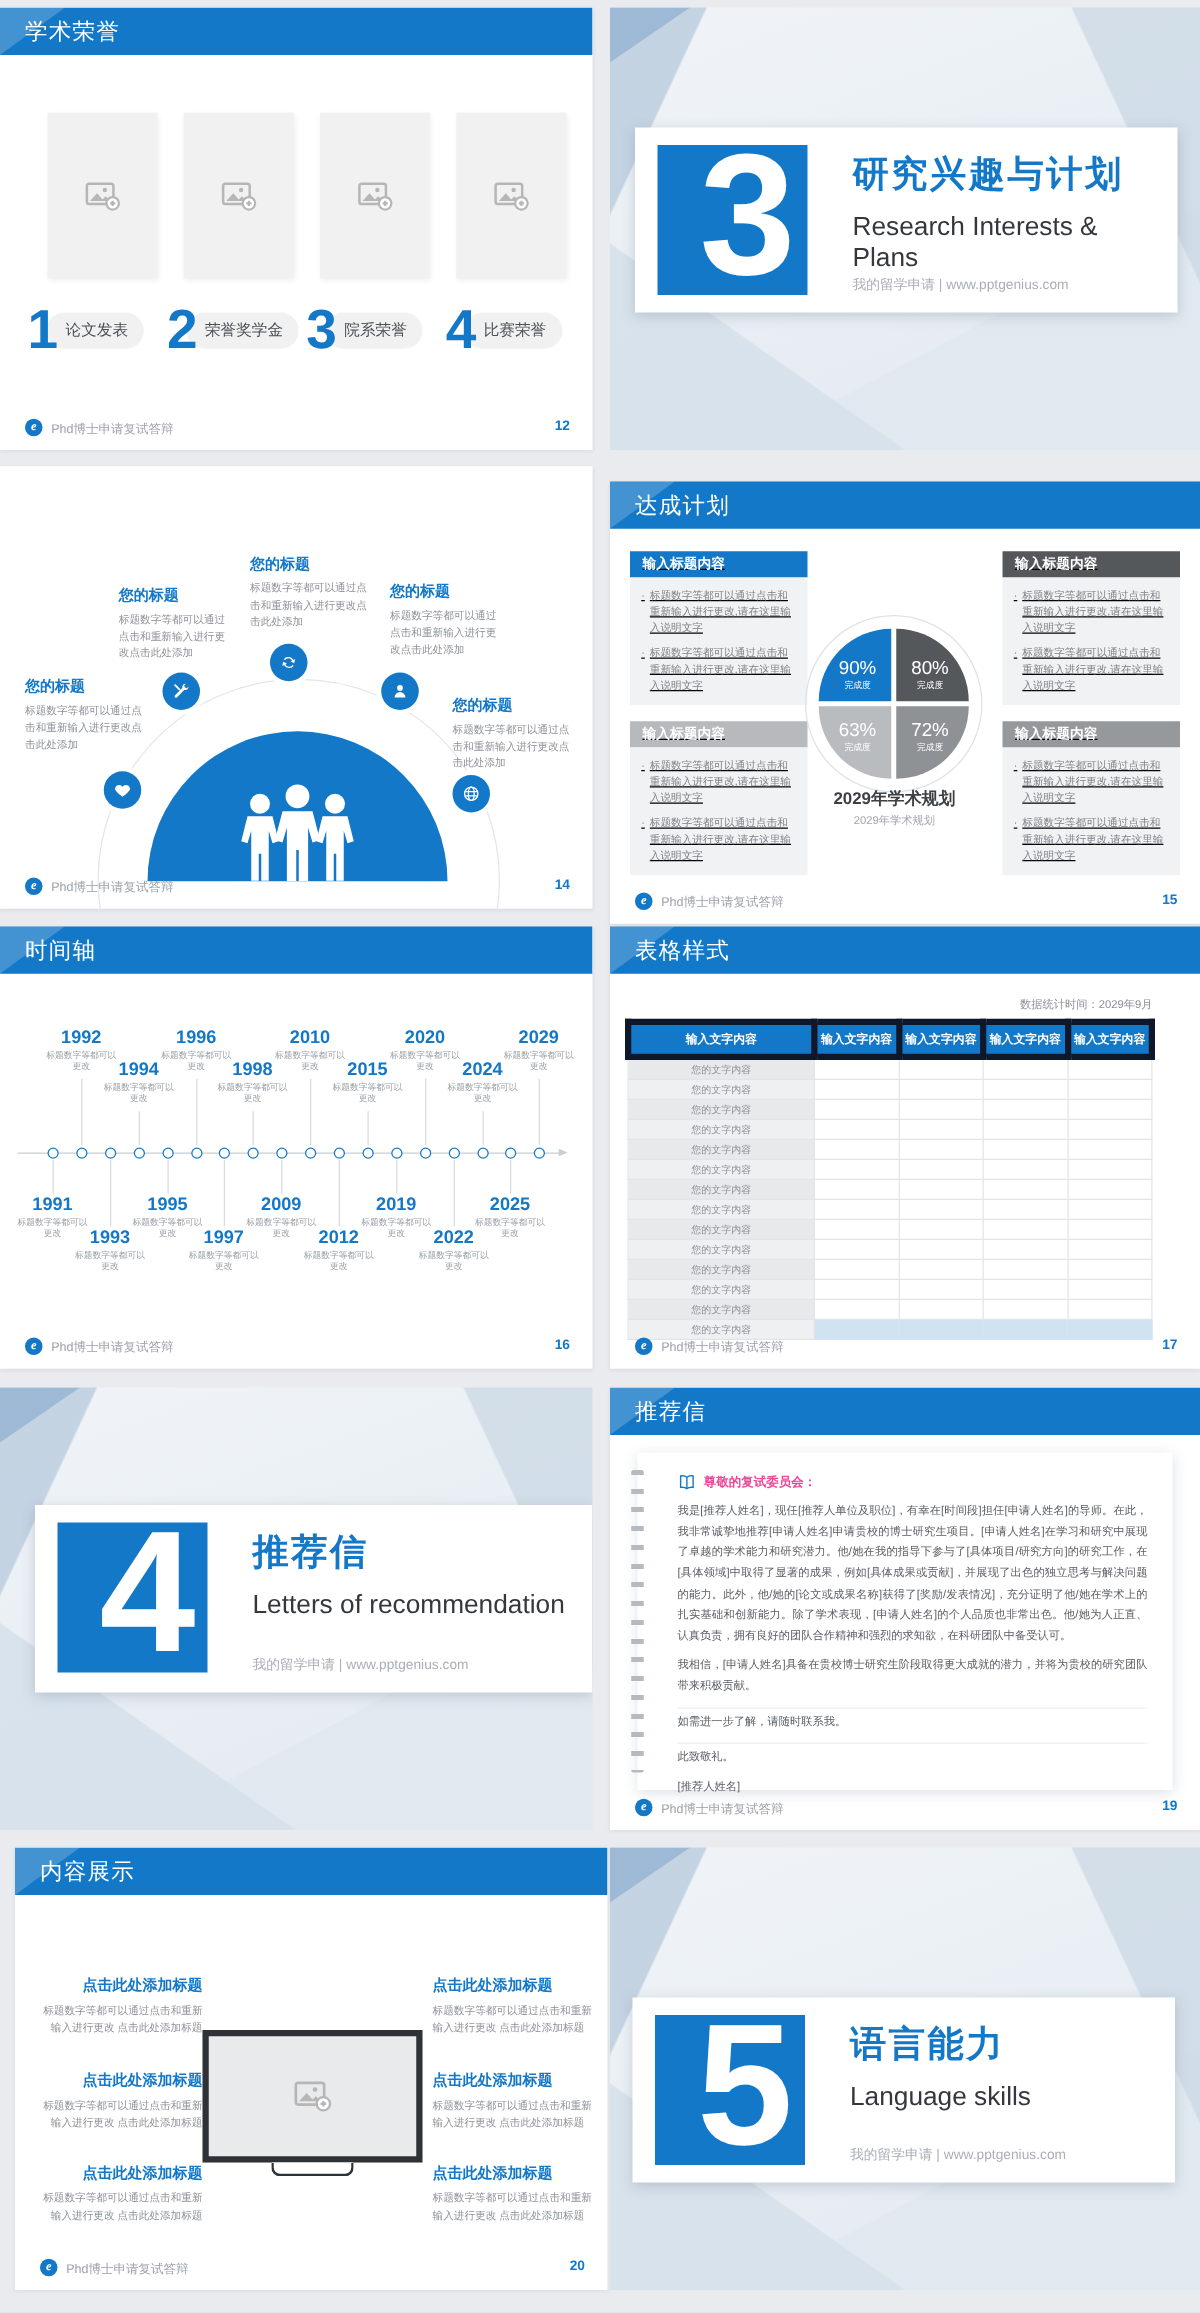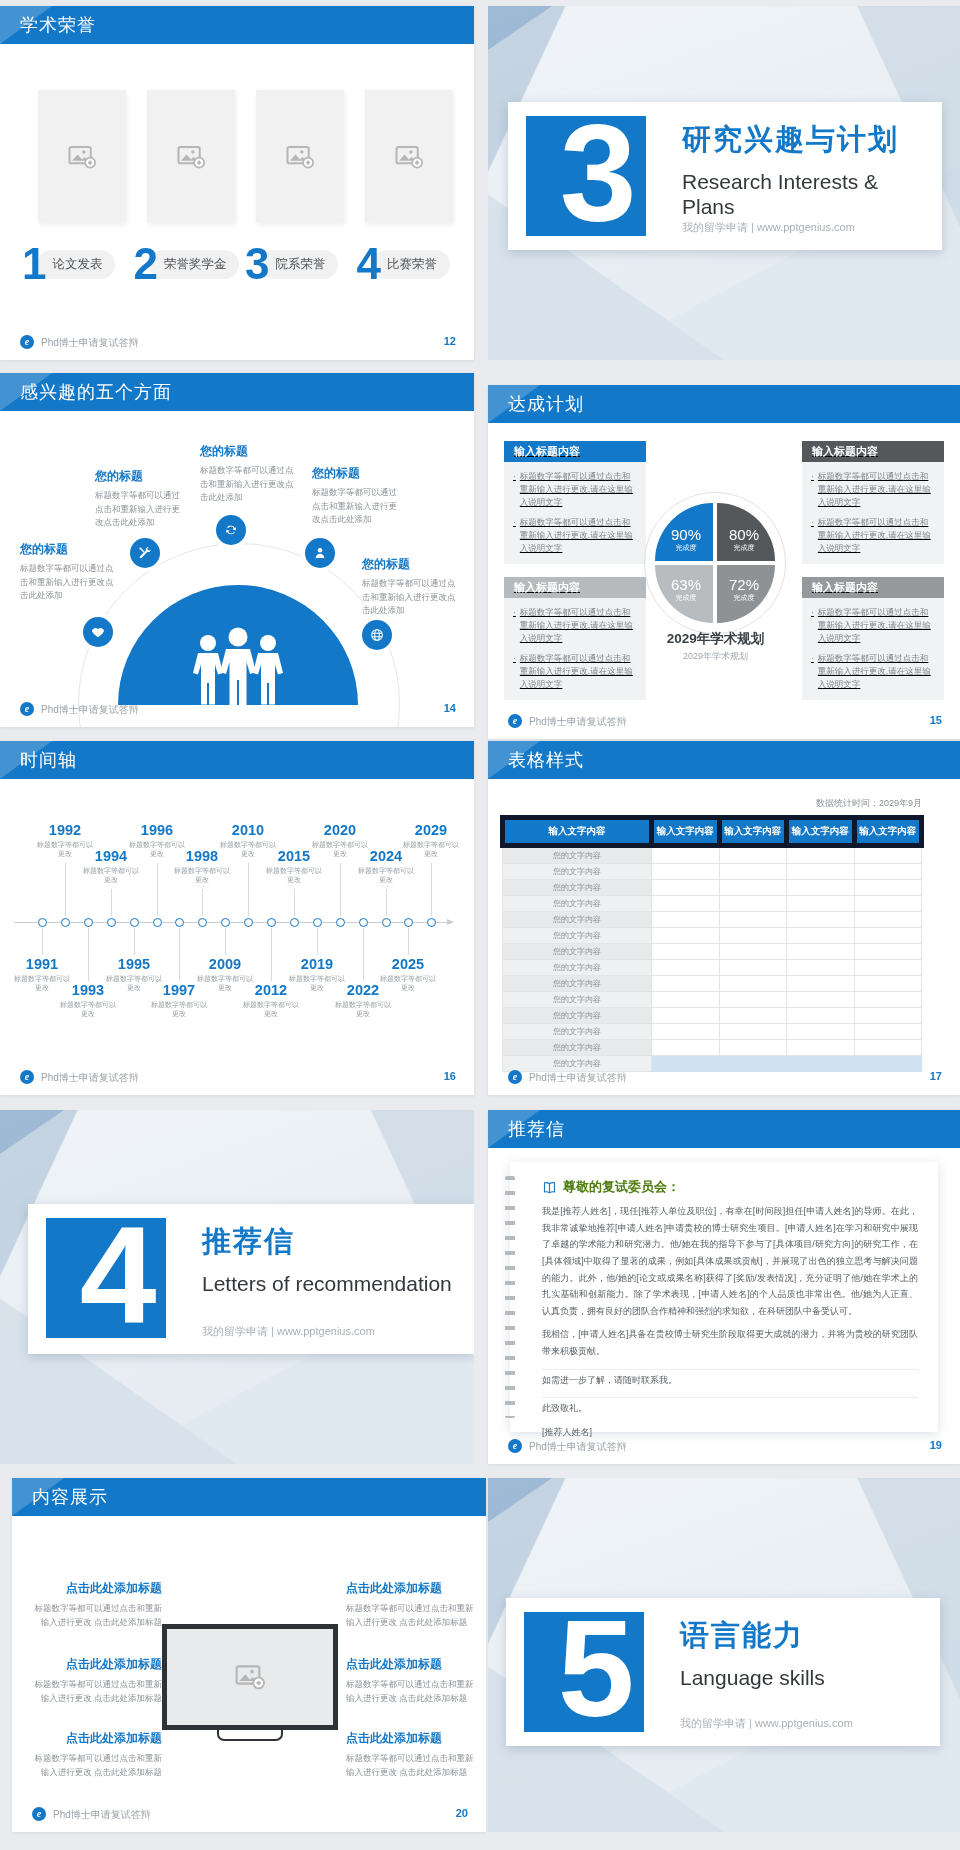--- a/index.html
+++ b/index.html
@@ -86,21 +86,21 @@
   .tbl td{height:15px;border:1px solid #e2e5e8;font-size:8px;color:#8b9197;text-align:center;padding:0;}
   .tbl td.c1{background:#eef0f2;}
   .tbl tr:nth-child(odd) td.c1{background:#e7e9eb;}
   .tbl tr:last-child td{background:#cfe3f2;border-color:#cfe3f2;}
   .tbl tr:last-child td.c1{background:#eef0f2;border-color:#e2e5e8;}
   
   .paper{position:absolute;left:22px;top:52px;width:428px;height:270px;background:#fff;box-shadow:0 2px 10px rgba(80,100,125,.20);}
   .coil{position:absolute;left:-5px;top:14px;bottom:14px;width:10px;border-radius:2px;
         background:repeating-linear-gradient(to bottom,#b4bac0 0 4px,transparent 4px 15px);}
   .lwrap{position:absolute;left:32px;right:20px;top:16px;bottom:10px;}
-  .salut{display:flex;align-items:center;gap:6px;color:#4d7c0f;font-weight:bold;font-size:13px;}
+  .salut{display:flex;align-items:center;gap:6px;color:#ec4899;font-weight:bold;font-size:10px;}
   .lp{font-size:9px;color:#5a6066;line-height:1.85;text-align:justify;margin:7px 0 0 0;}
   .lrule{border-top:1px solid #eceff2;margin-top:9px;padding-top:2px;}
   
   .cdb{position:absolute;width:132px;}
   .cdb .ah{font-size:12px;font-weight:bold;color:#1478c8;margin-bottom:4px;}
   .cdb .ab{font-size:8.5px;color:#8d9298;line-height:1.7;}
   .cdb.left{text-align:right;}
   .tv{position:absolute;left:150px;top:146px;width:166px;height:96px;background:#e9eaeb;border:5px solid #2e3236;display:flex;align-items:center;justify-content:center;}
   .tv::after{content:"";position:absolute;left:50%;bottom:-16px;transform:translateX(-50%);width:62px;height:9px;background:#fff;border:2px solid #2e3236;border-top:none;border-radius:0 0 7px 7px;}
 </style>
@@ -188,23 +188,20 @@
           <div class="ccn">研究兴趣与计划</div>
           <div class="cen">Research Interests &amp; Plans</div>
         </div>
         <div class="ctag">我的留学申请 | www.pptgenius.com</div>
       </div>
     </div>
   </div>
 
   <div class="cell" style="left:0;top:373px;width:474px;height:354px;">
     <div class="slide">
-      <div class="shead">
-          <div class="t">感兴趣的五个方面</div>
-        </div>
       <div class="orbit"></div>
       <div class="semi">
         <svg width="128" height="78" viewBox="0 0 128 78" fill="#fff">
           <circle cx="34" cy="16" r="8"></circle>
             <path d="M24 26h20l5 20-5 1.5-3-10v40h-6V56h-2v21.5h-6v-40l-3 10-5-1.5z"></path>
           <circle cx="94" cy="16" r="8"></circle>
             <path d="M84 26h20l5 20-5 1.5-3-10v40h-6V56h-2v21.5h-6v-40l-3 10-5-1.5z"></path>
           <circle cx="64" cy="10" r="9.5"></circle>
             <path d="M52 22h24l6 23-6 2-3.5-12v43h-7.5V53h-2v25h-7.5v-43L52 47l-6-2z"></path>
         </svg>

